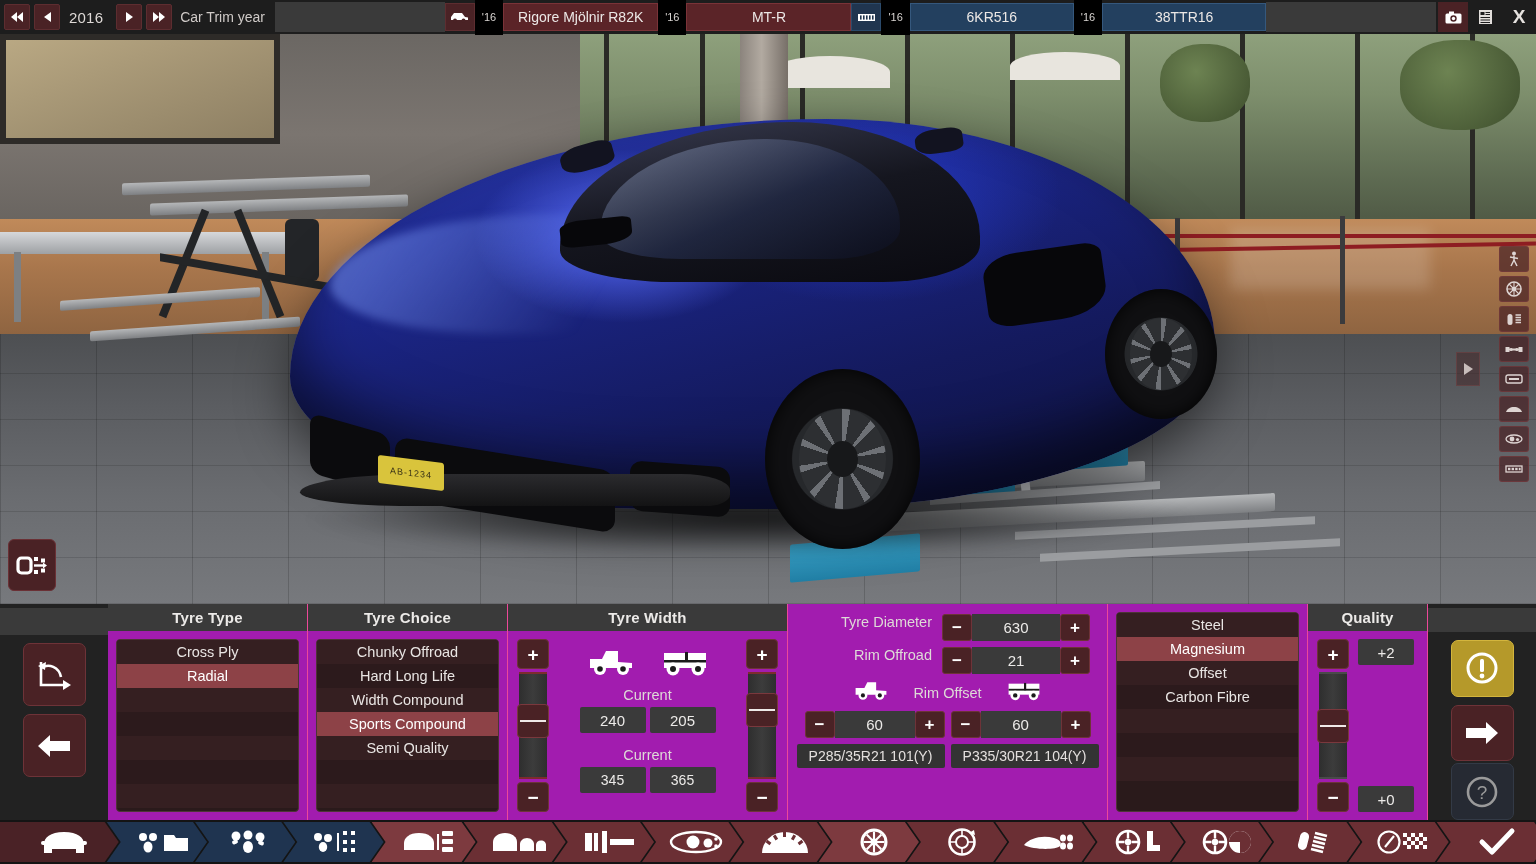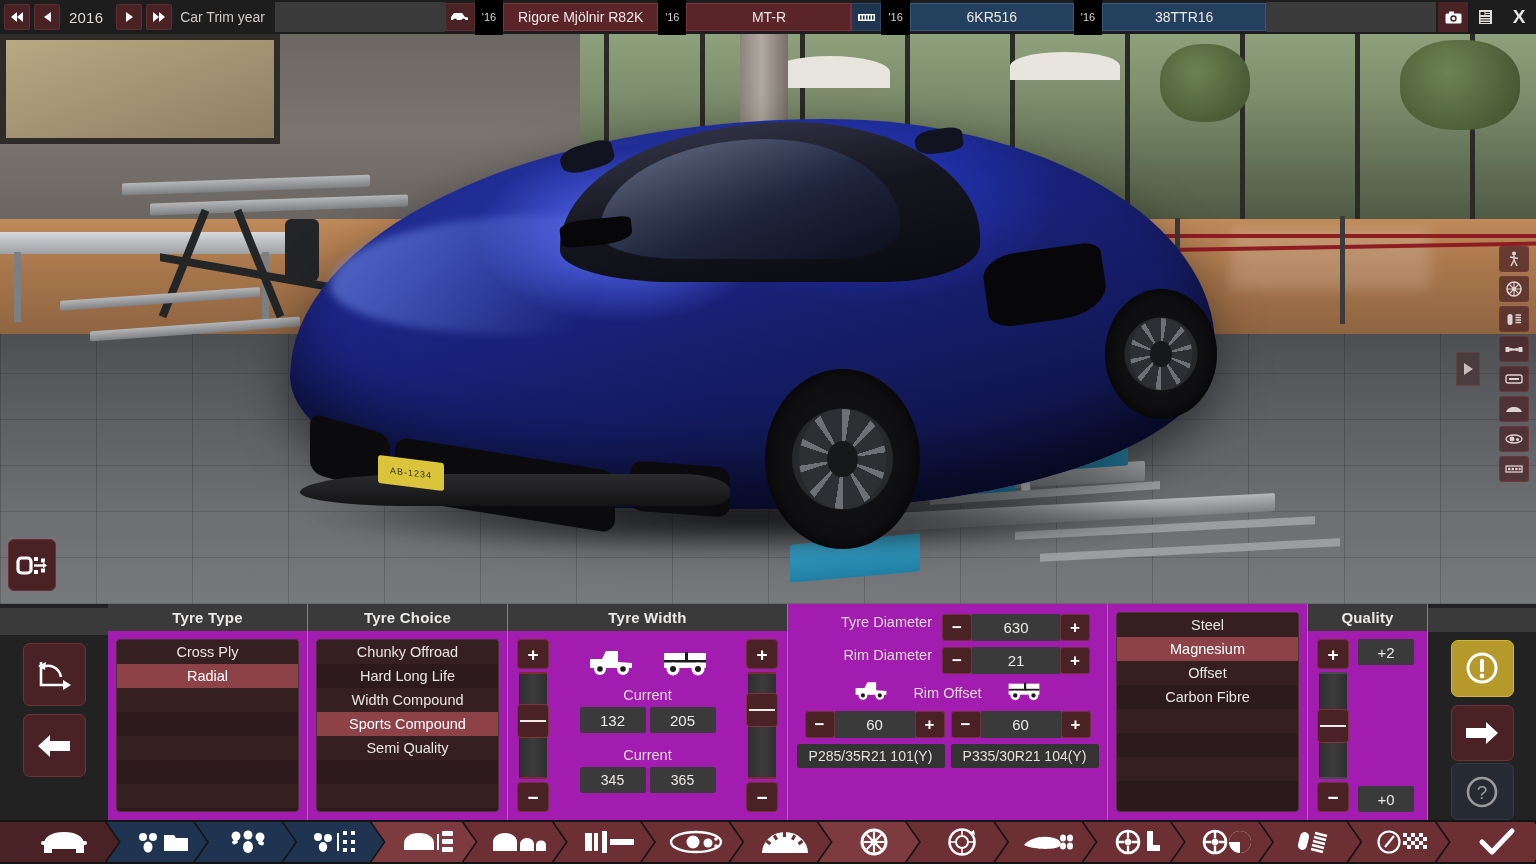--- a/index.html
+++ b/index.html
@@ -713,21 +713,21 @@
                 <rect x="2" y="12" width="42" height="2.5" fill="#1b1b1b"></rect>
                 <circle cx="11" cy="21" r="6.5" fill="#fff"></circle>
                   <circle cx="11" cy="21" r="3" fill="#1b1b1b"></circle>
                 <circle cx="36" cy="21" r="6.5" fill="#fff"></circle>
                   <circle cx="36" cy="21" r="3" fill="#1b1b1b"></circle>
               </svg>
             </span>
           </div>
           <div class="tw-cap">Current</div>
           <div class="tw-vals">
-            <div class="val-box">132</div>
+            <div class="val-box">240</div>
             <div class="val-box">205</div>
           </div>
           <div class="tw-cap" style="margin-top:14px">Current</div>
           <div class="tw-vals">
             <div class="val-box sm">345</div>
             <div class="val-box sm">365</div>
           </div>
         </div>
 
         <div class="vslider">
@@ -742,21 +742,21 @@
 
     <div class="panel" style="width:320px">
       <div class="panel-body" style="padding:10px 8px 6px;">
         <div class="pr-row">
           <div class="pr-label">Tyre Diameter</div>
           <div class="pm-btn">−</div>
           <div class="pr-val">630</div>
           <div class="pm-btn">+</div>
         </div>
         <div class="pr-row">
-          <div class="pr-label">Rim Diameter</div>
+          <div class="pr-label">Rim Offroad</div>
           <div class="pm-btn">−</div>
           <div class="pr-val">21</div>
           <div class="pm-btn">+</div>
         </div>
 
         <div class="offset-head">
           <span>
             <svg width="40" height="22" viewBox="0 0 46 30">
               <path d="M2,20 L2,11 L14,11 L18,3 L30,3 L30,14 L44,15 L44,20 Z" fill="#fff"></path>
               <circle cx="12" cy="21" r="6" fill="#fff"></circle>

